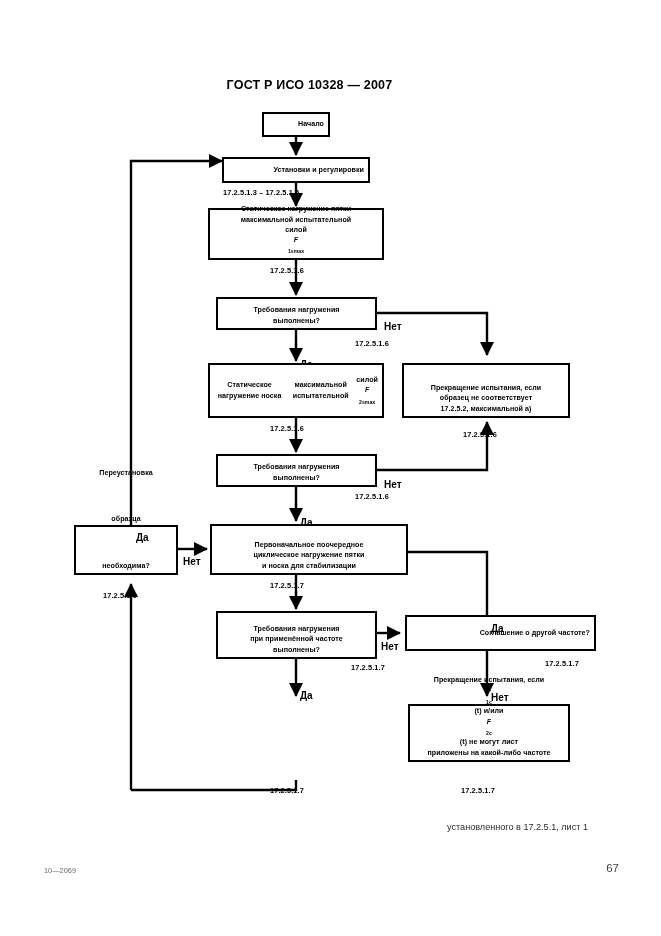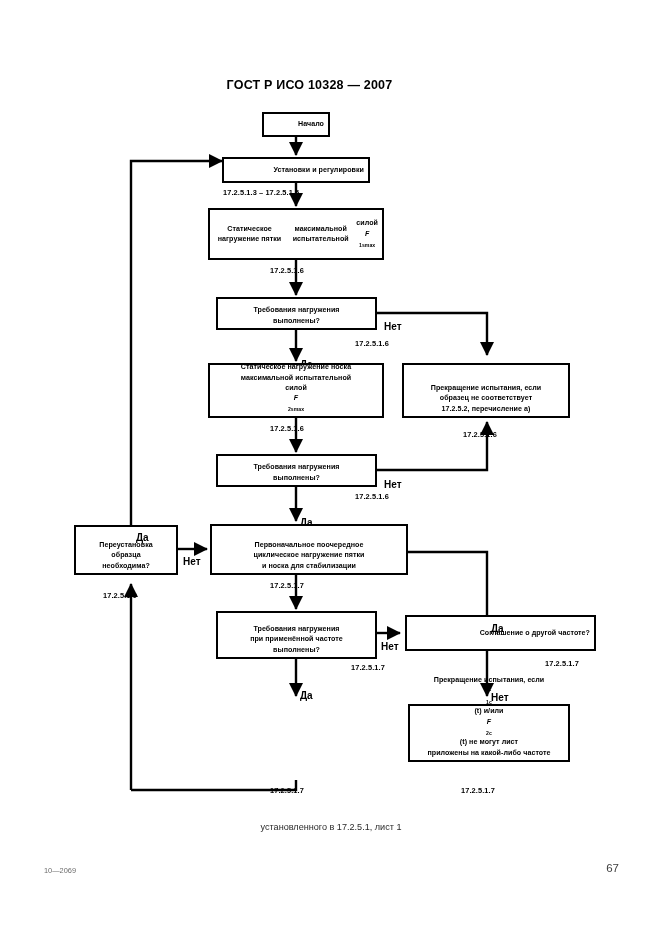--- a/index.html
+++ b/index.html
@@ -40,21 +40,21 @@
     position:absolute;font-size:10px;font-weight:bold;
     white-space:nowrap;
     margin-top:20px;
   }
 
   .caption{
     position:absolute;left:74px;width:514px;top:820px;
     font-size:9.1px;line-height:1.55;text-align:center;color:#2b2b2b;
   }
   .caption .l1{display:block;text-align:justify;text-align-last:justify;}
-  .caption .l2{display:block;text-align:center;}
+  .caption .l2{display:block;text-align:right;}
 
   .foot-left{position:absolute;left:44px;top:866px;font-size:7.4px;color:#6d6d6d;}
   .foot-right{position:absolute;right:42px;top:862px;font-size:11.5px;color:#404040;text-align:right;}
 </style>
 </head>
 <body>
 
 <div class="page">
 
   <div class="std-header">ГОСТ Р ИСО 10328 — 2007</div>
@@ -108,58 +108,58 @@
 
     <div class="node" style="left:262px;top:112px;width:68px;height:25px;">
       <span class="ln">Начало</span>
     </div>
 
     <div class="node" style="left:222px;top:157px;width:148px;height:26px;">
       <span class="ln">Установки и регулировки</span>
     </div>
     <div class="clause" style="left:223px;top:188px;">17.2.5.1.3 – 17.2.5.1.5</div>
 
-    <div class="node" style="left:208px;top:208px;width:176px;height:52px;flex-direction:row;">
+    <div class="node" style="left:208px;top:208px;width:176px;height:52px;flex-direction:column;">
       <span class="ln">Статическое нагружение пятки</span>
       <span class="ln">максимальной испытательной</span>
       <span class="ln"><span>силой </span><span class="it">F</span><sub>1smax</sub></span>
     </div>
     <div class="clause" style="left:270px;top:266px;">17.2.5.1.6</div>
 
     <div class="node" style="left:216px;top:297px;width:161px;height:33px;flex-direction:column;">
       <span class="ln">Требования нагружения</span>
       <span class="ln">выполнены?</span>
     </div>
     <div class="brlabel" style="left:384px;top:301px;">Нет</div>
     <div class="brlabel" style="left:300px;top:339px;">Да</div>
     <div class="clause" style="left:355px;top:339px;">17.2.5.1.6</div>
 
-    <div class="node" style="left:208px;top:363px;width:176px;height:55px;flex-direction:column;">
+    <div class="node" style="left:208px;top:363px;width:176px;height:55px;flex-direction:row;">
       <span class="ln">Статическое нагружение носка</span>
       <span class="ln">максимальной испытательной</span>
       <span class="ln"><span>силой </span><span class="it">F</span><sub>2smax</sub></span>
     </div>
     <div class="clause" style="left:270px;top:424px;">17.2.5.1.6</div>
 
     <div class="node" style="left:402px;top:363px;width:168px;height:55px;flex-direction:column;">
       <span class="ln">Прекращение испытания, если</span>
       <span class="ln">образец не соответствует</span>
-      <span class="ln">17.2.5.2, перечисление а)</span>
+      <span class="ln">17.2.5.2, максимальной а)</span>
     </div>
     <div class="clause" style="left:463px;top:430px;">17.2.5.1.6</div>
 
     <div class="node" style="left:216px;top:454px;width:161px;height:33px;flex-direction:column;">
       <span class="ln">Требования нагружения</span>
       <span class="ln">выполнены?</span>
     </div>
     <div class="brlabel" style="left:384px;top:459px;">Нет</div>
     <div class="brlabel" style="left:300px;top:497px;">Да</div>
     <div class="clause" style="left:355px;top:492px;">17.2.5.1.6</div>
 
-    <div class="node" style="left:74px;top:525px;width:104px;height:50px;flex-direction:column;">
+    <div class="node" style="left:74px;top:525px;width:104px;height:50px;flex-direction:column;gap:36px;">
       <span class="ln">Переустановка</span>
       <span class="ln">образца</span>
       <span class="ln">необходима?</span>
     </div>
     <div class="brlabel" style="left:136px;top:512px;">Да</div>
     <div class="brlabel" style="left:183px;top:536px;">Нет</div>
     <div class="clause" style="left:103px;top:591px;">17.2.5.1.9</div>
 
     <div class="node" style="left:210px;top:524px;width:198px;height:51px;flex-direction:column;">
       <span class="ln">Первоначальное поочередное</span>

